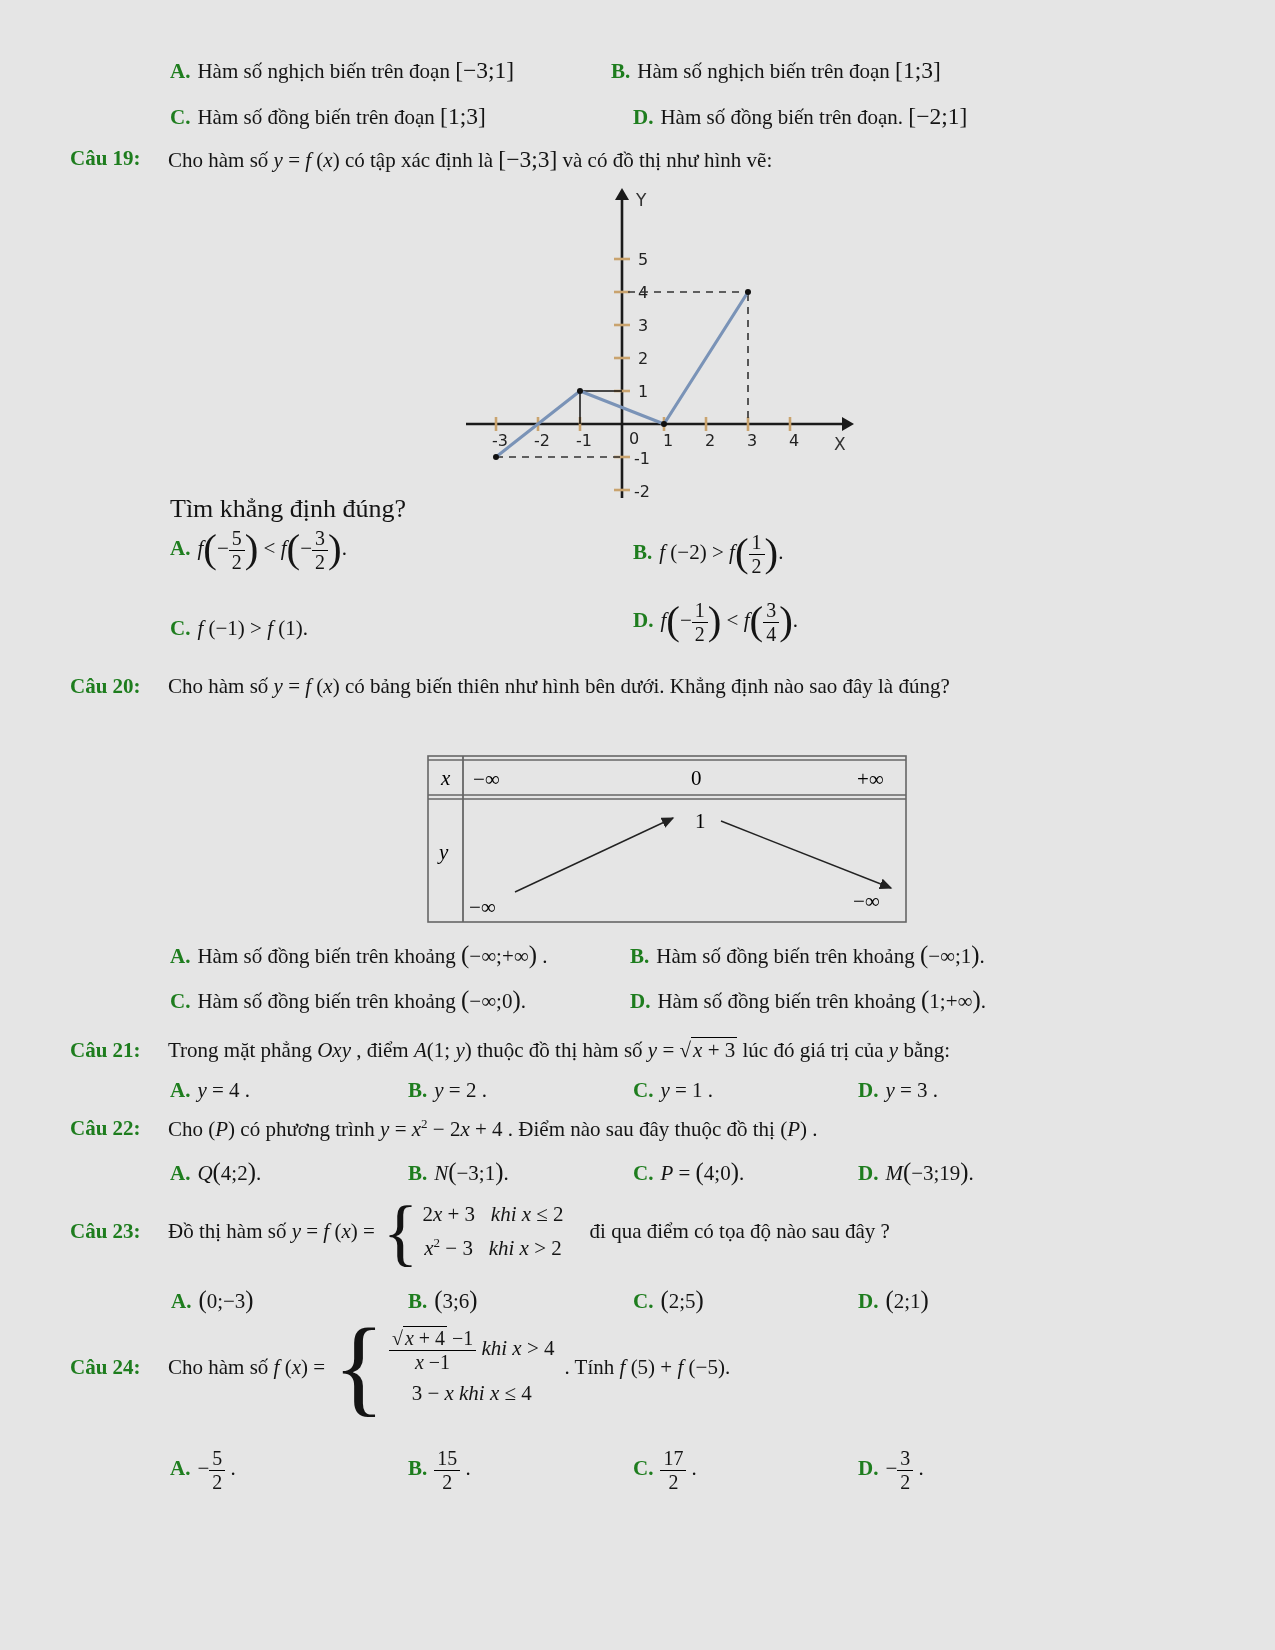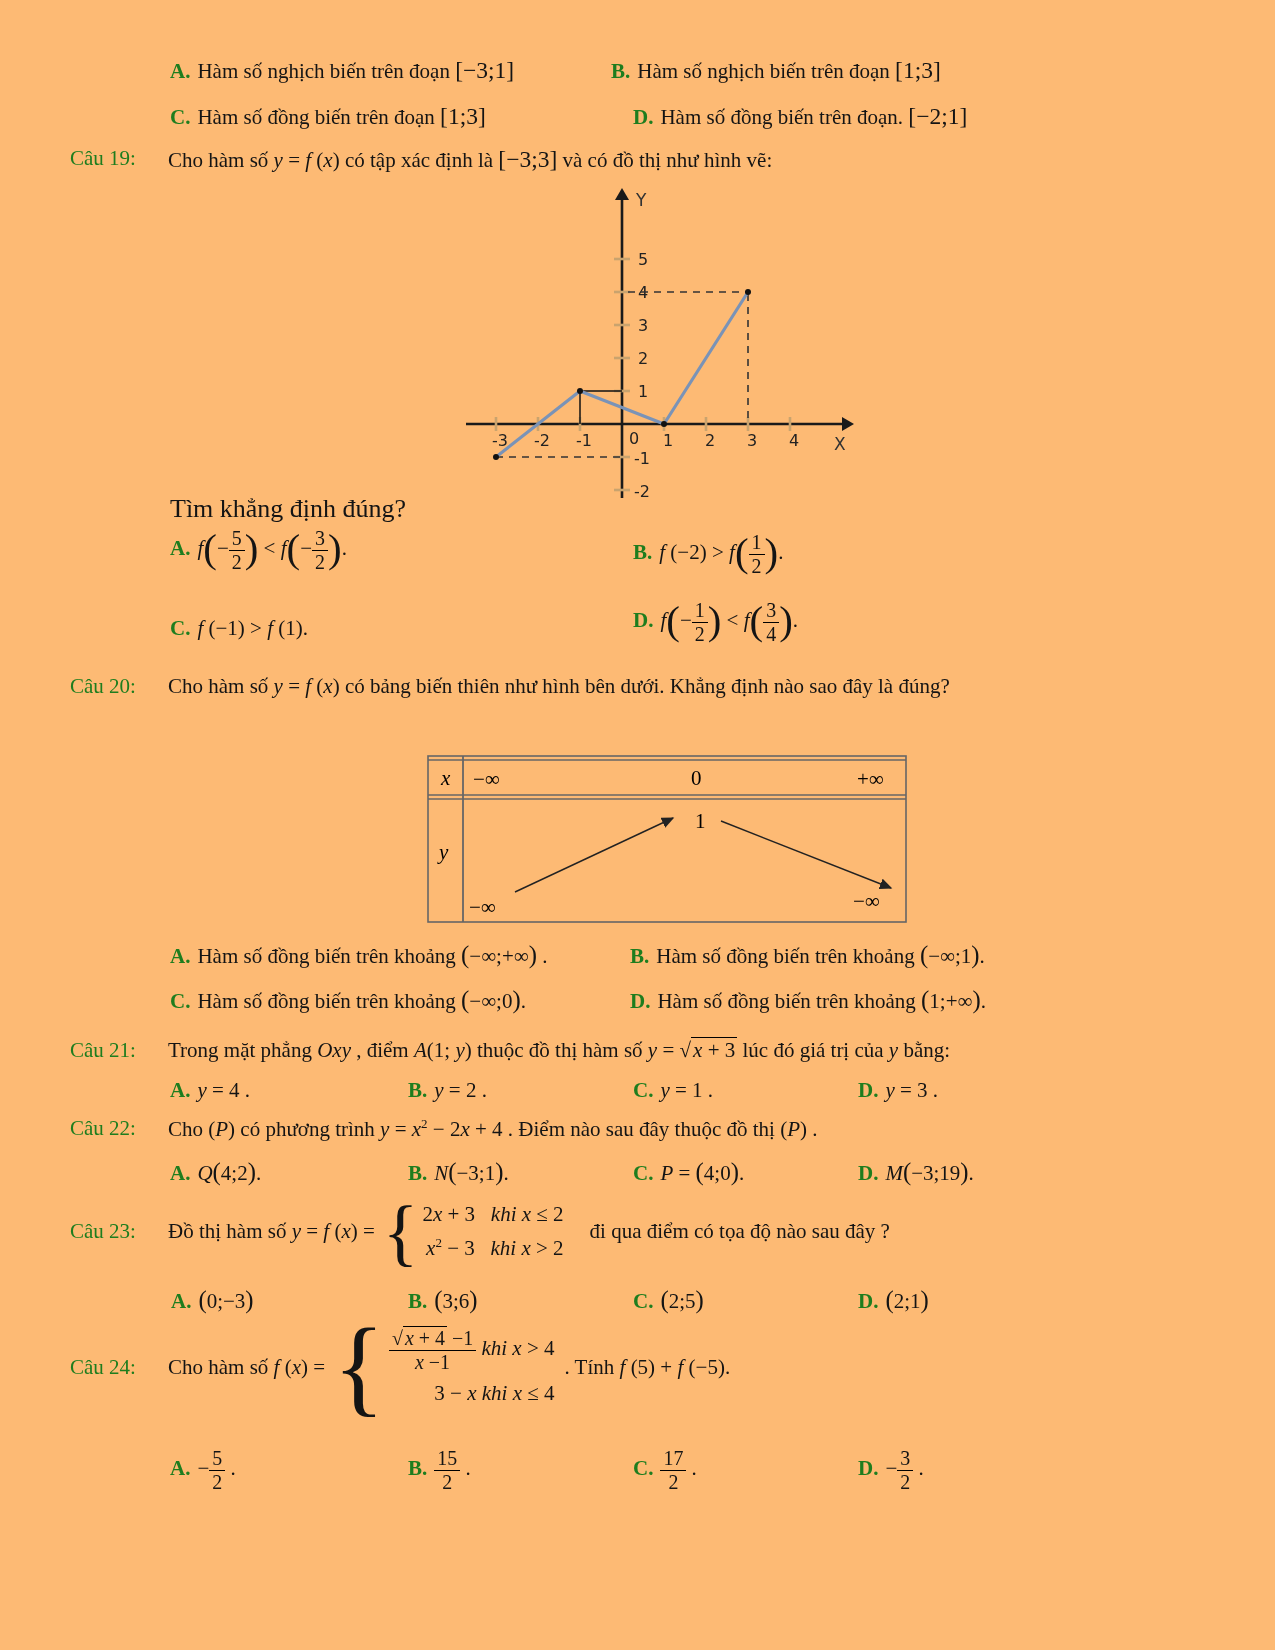--- a/index.html
+++ b/index.html
@@ -1,35 +1,35 @@
 <!DOCTYPE html>
 <html><head>
 <meta charset="utf-8">
 <style>
   html,body{margin:0;padding:0;background:#fff;}
-  .page{position:relative;width:1275px;height:1650px;background:#fdba74;
+  .page{position:relative;width:1275px;height:1650px;background:#e5e5e5;
         font-family:"Liberation Serif",serif;font-size:21px;color:#141414;overflow:hidden;}
   .abs{position:absolute;}
   .L{color:#1e7d1e;font-weight:bold;margin-right:7px;}
-  .qlabel{color:#1e7d1e;font-weight:normal;width:98px;flex:0 0 98px;}
+  .qlabel{color:#1e7d1e;font-weight:bold;width:98px;flex:0 0 98px;}
   .qrow{position:absolute;display:flex;align-items:flex-start;}
   .qrow.center{align-items:center;}
   .opt{position:absolute;white-space:nowrap;}
   .bk{font-size:1.12em;}
   .pr{font-size:1.18em;}
   .bp{font-size:1.95em;line-height:0;vertical-align:-0.16em;font-weight:400;}
   .fr{display:inline-block;text-align:center;vertical-align:middle;line-height:1.06;font-size:0.95em;}
   .fr .n{display:block;padding:0 3px 1px;}
   .fr .d{display:block;border-top:1.4px solid #000;padding:1px 3px 0;}
   .sq{font-style:normal;}
   .rad{border-top:1.4px solid #000;padding:0 2px;}
   sup{font-size:0.62em;}
   .brace{font-size:74px;line-height:0;font-weight:400;vertical-align:middle;margin:0 4px 0 8px;}
   .brace.lg{font-size:108px;}
-  .cases{display:inline-flex;flex-direction:column;align-items:flex-end;gap:8px;vertical-align:middle;}
+  .cases{display:inline-flex;flex-direction:column;align-items:center;gap:8px;vertical-align:middle;}
   .cases.wide{}
   i{font-family:"Liberation Serif",serif;}
   svg text{font-family:"Liberation Serif",serif;}
   svg text.gnum{font-family:"DejaVu Sans",sans-serif;}
 </style>
 </head>
 <body>
 
 <div class="page">
 

